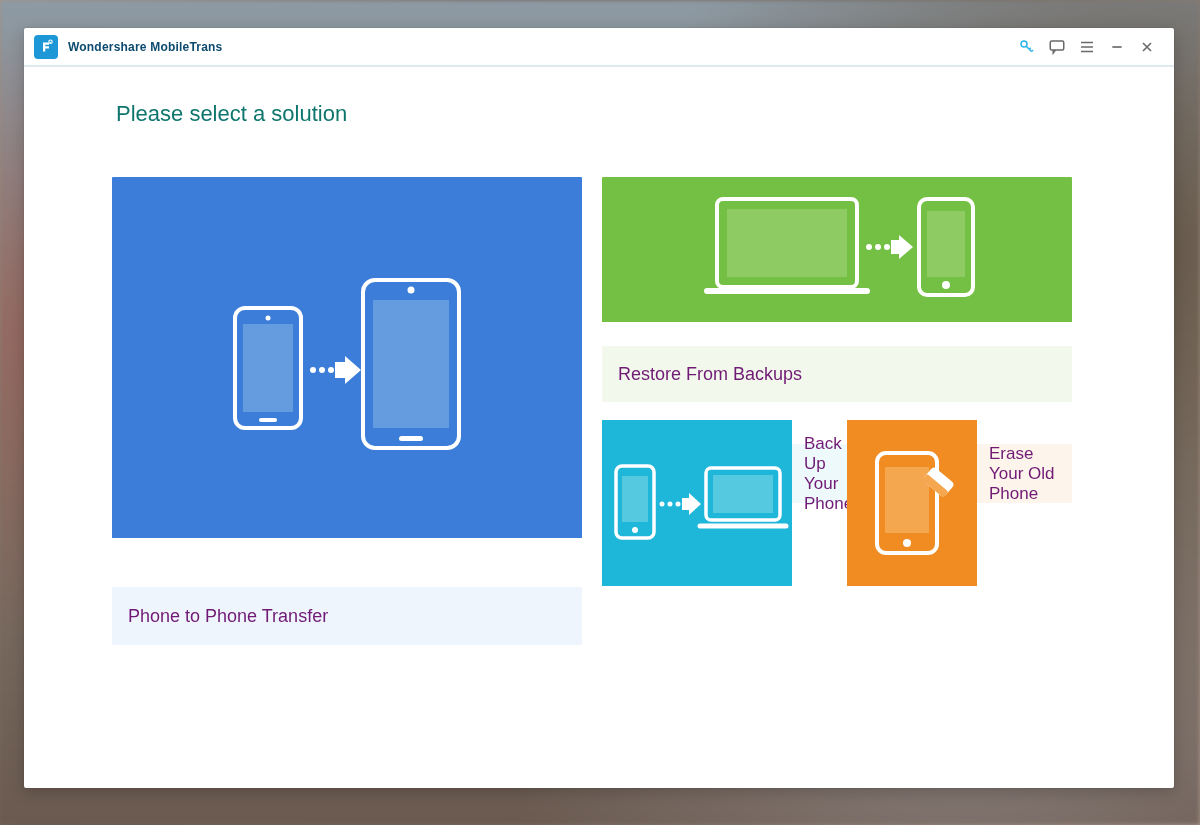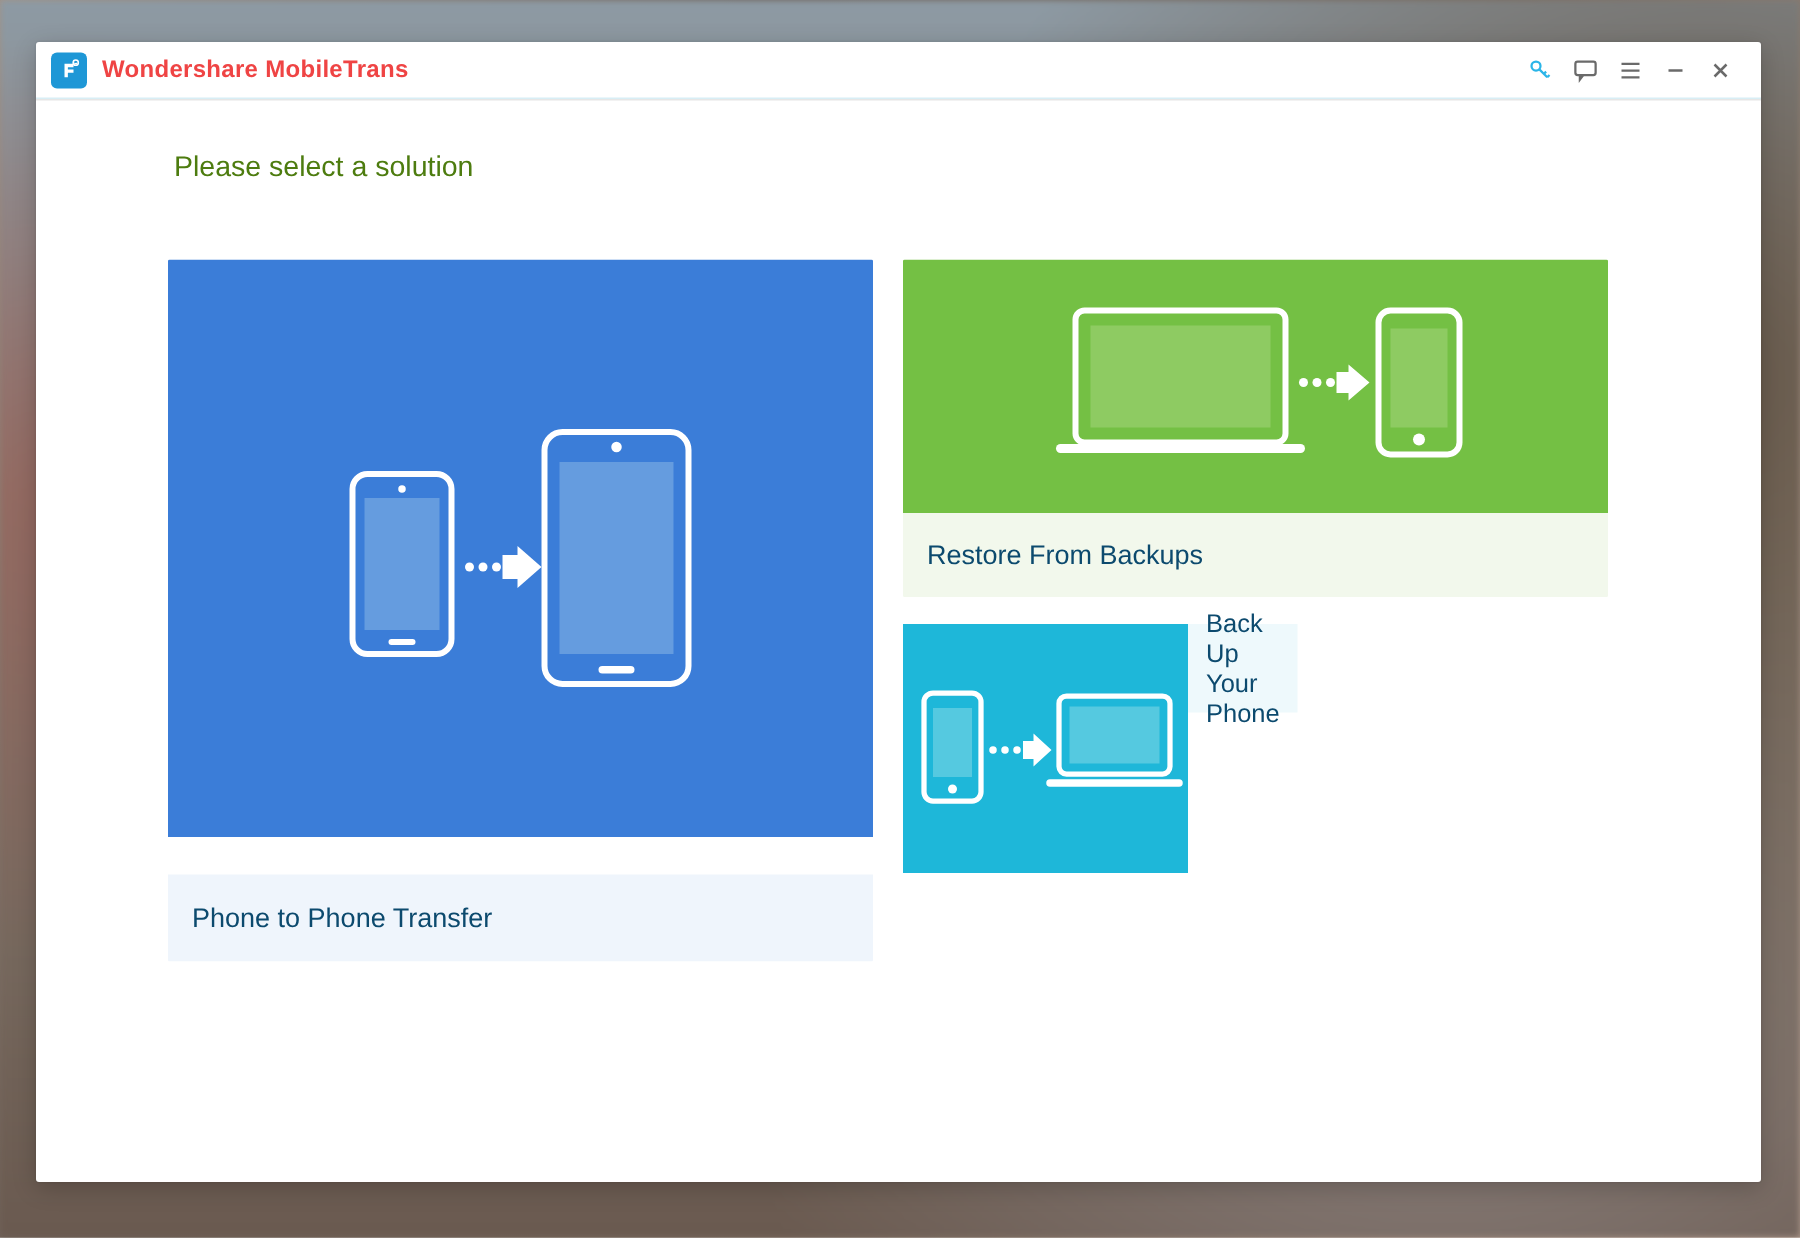--- a/index.html
+++ b/index.html
@@ -46,42 +46,42 @@
     width:24px;height:24px;
     background:#1e97d6;
     border-radius:4px;
     display:flex;align-items:center;justify-content:center;
     margin-right:10px;
     position:relative;
     overflow:hidden;
   }
   .app-logo svg{display:block}
   .app-title {
-    font-size:16px;
-    color:#ef4444;
+    font-size:12px;
+    color:#0c4a6e;
     font-weight:600;
     letter-spacing:0.2px;
     flex:0 0 auto;
   }
   .titlebar-spacer{flex:1}
   .titlebar-btn {
     width:26px;height:26px;
     display:flex;align-items:center;justify-content:center;
     color:#6a6a6a;
     cursor:pointer;
     margin-left:4px;
   }
   .titlebar-btn.key{color:#2bb5e8}
   .content {
     flex:1;
     padding: 34px 88px 40px 88px;
   }
   .prompt {
-    font-size:19px;
-    color:#4d7c0f;
+    font-size:22px;
+    color:#0f766e;
     margin:0 0 50px 4px;
   }
   .grid {
     display:grid;
     grid-template-columns: 470px 470px;
     grid-template-rows: 225px 225px;
     column-gap:20px;
     row-gap:18px;
     width:960px;
   }
@@ -98,21 +98,22 @@
     align-items:center;
     justify-content:center;
     position:relative;
   }
   .card-label {
     height:56px;
     display:flex;
     align-items:center;
     padding:0 16px;
     font-size:18px;
-    color:#0c4a6e;
+    color:#701a75;
+    margin-top:24px;
   }
 
   
   .c1 { grid-row: 1 / span 2; gap: 25px; }
   .c1 .card-hero { background:#3b7dd8; }
   .c1 .card-label { background:#eff5fc; height:58px; }
 
   
   .c2 .card-hero { background:#74c044; }
   .c2 .card-label { background:#f2f8ec; }
@@ -265,18 +266,36 @@
               <g fill="none" stroke="#ffffff" stroke-width="3.5">
                 <rect x="104" y="20" width="74" height="52" rx="5"></rect>
                 <rect x="111" y="27" width="60" height="38" fill="#55c9e0" stroke="none"></rect>
                 <path d="M98 78h86" stroke-width="5" stroke-linecap="round"></path>
               </g>
             </svg>
           </div>
           <div class="card-label">Back Up Your Phone</div>
         </div>
 
+        <div class="sc c4">
+          <div class="card-hero">
+            <svg width="130" height="120" viewBox="0 0 130 120">
+              <g fill="none" stroke="#ffffff" stroke-width="4">
+                <rect x="30" y="10" width="60" height="100" rx="9"></rect>
+                <rect x="38" y="24" width="44" height="66" fill="#f4a74f" stroke="none"></rect>
+                <circle cx="60" cy="100" r="4" fill="#fff" stroke="none"></circle>
+              </g>
+
+              <g transform="rotate(40 88 40)">
+                <rect x="76" y="28" width="28" height="18" rx="4" fill="#ffffff"></rect>
+                <rect x="76" y="28" width="28" height="18" rx="4" fill="none" stroke="#f08c22" stroke-width="0"></rect>
+                <rect x="76" y="38" width="28" height="8" rx="2" fill="#f4a74f"></rect>
+              </g>
+            </svg>
+          </div>
+          <div class="card-label">Erase Your Old Phone</div>
+        </div>
 
       </div>
 
     </div>
   </div>
 </div>
 
 </body></html>

